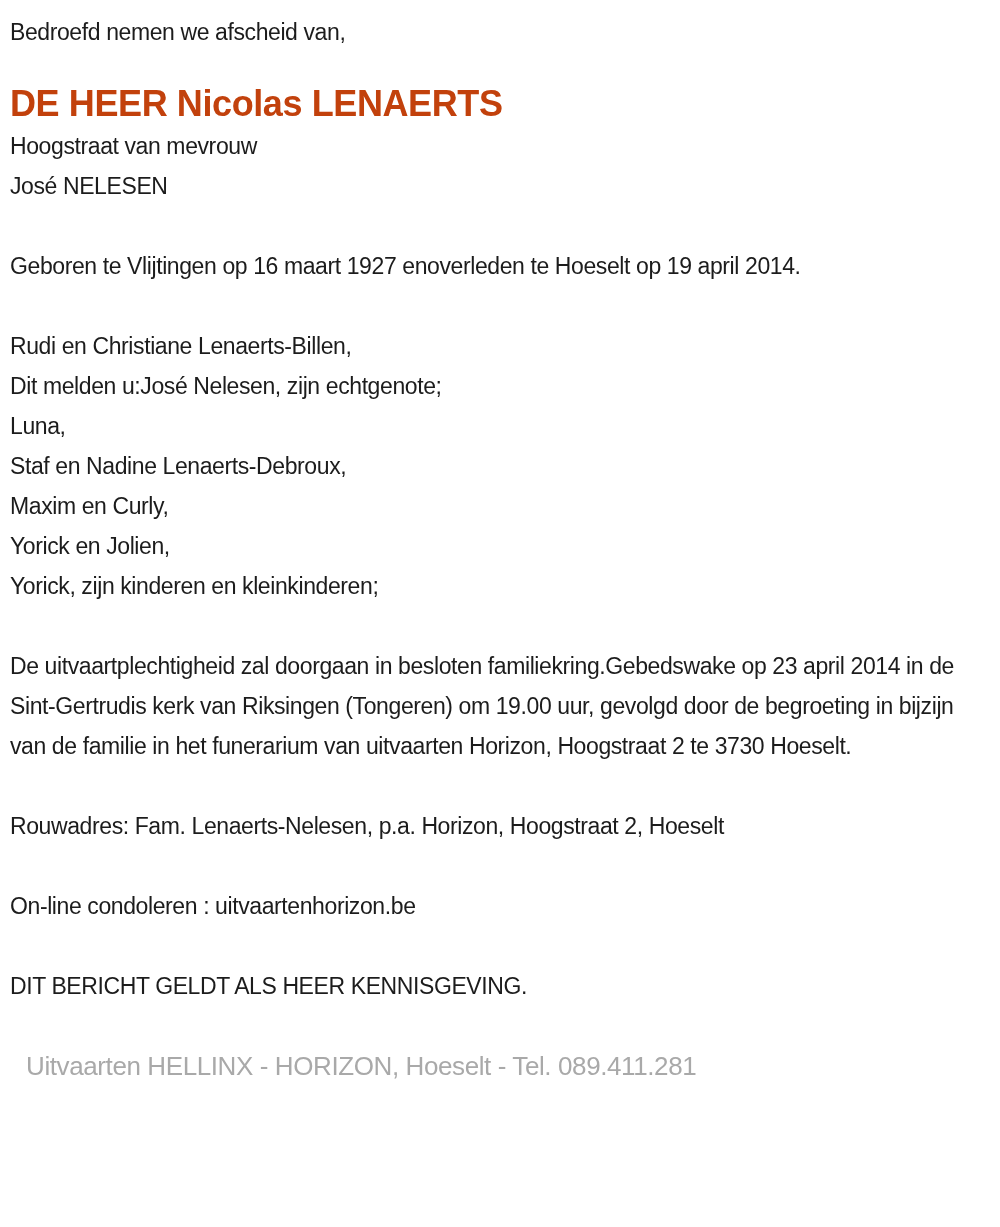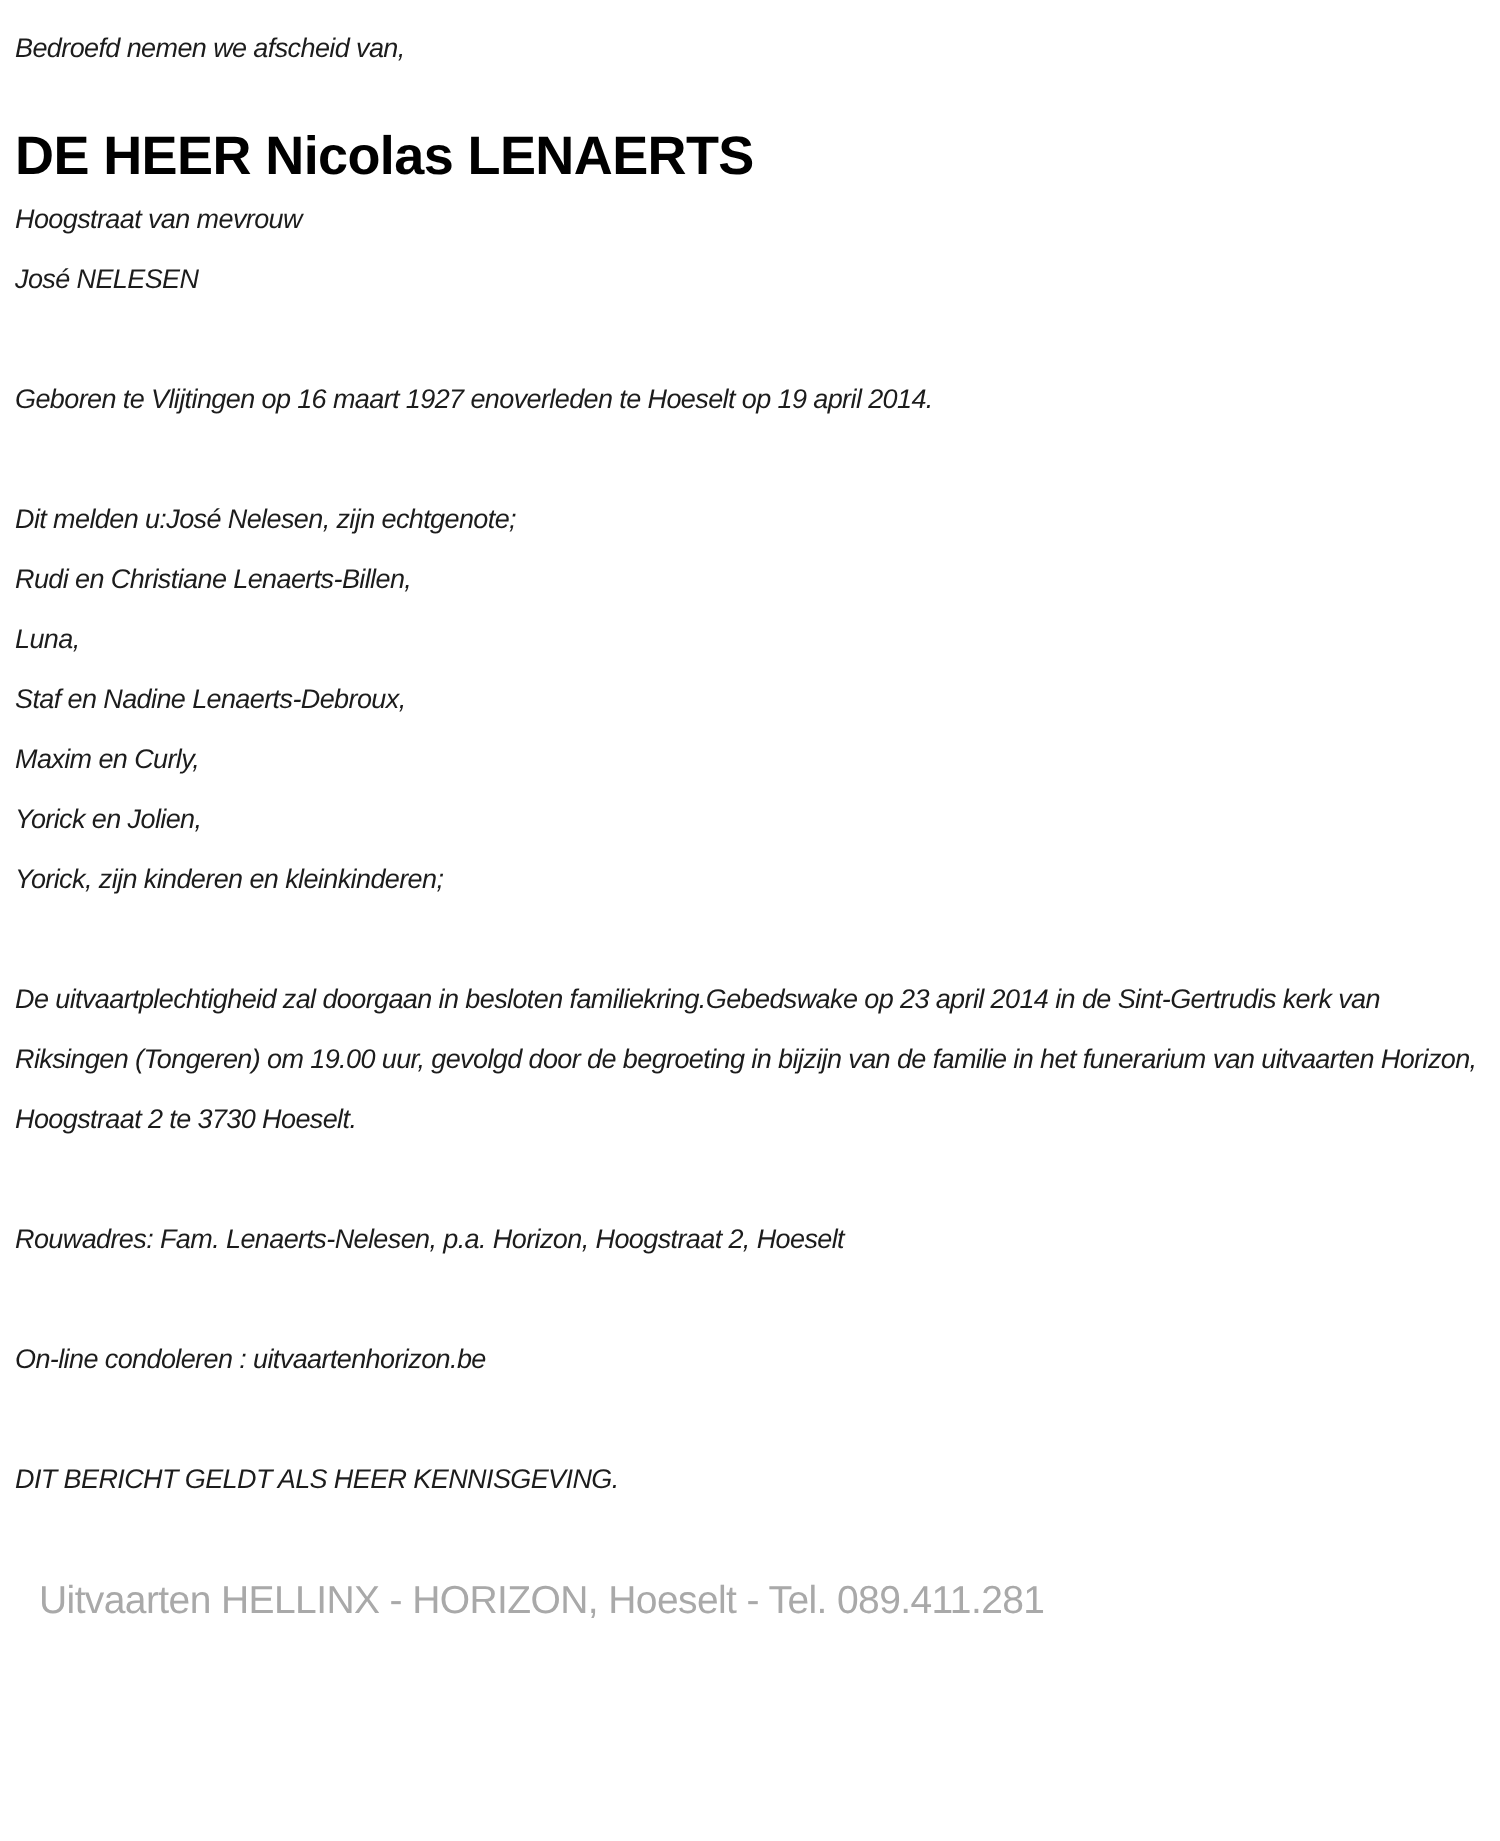--- a/index.html
+++ b/index.html
@@ -12,33 +12,32 @@
     color: #1c1c1c;
     letter-spacing: -0.4px;
   }
   .page {
     width: 1000px;
     min-height: 1227px;
     background: #ffffff;
     padding: 12px 10px 10px 10px;
   }
   .line, .para {
-    font-size: 18px;
+    font-size: 23px;
     line-height: 40px;
     color: #1c1c1c;
-    font-style: italic;
   }
   .intro {
     margin-bottom: 30px;
   }
   .deceased-name {
     font-size: 36px;
     line-height: 44px;
     font-weight: 700;
-    color: #000000;
+    color: #c2410c;
   }
   .spacer-block {
     height: 40px;
   }
   .footer {
     font-size: 26px;
     line-height: 40px;
     color: #a9a9a9;
     margin-left: 16px;
   }
@@ -56,22 +55,22 @@
 
   <div class="line">José NELESEN</div>
 
   <div class="spacer-block"></div>
 
   <div class="para">Geboren te Vlijtingen op 16 maart 1927 enoverleden te Hoeselt op 19 april 2014.</div>
 
   <div class="spacer-block"></div>
 
   <div>
+    <div class="line">Rudi en Christiane Lenaerts-Billen,</div>
     <div class="line">Dit melden u:José Nelesen, zijn echtgenote;</div>
-    <div class="line">Rudi en Christiane Lenaerts-Billen,</div>
     <div class="line">Luna,</div>
     <div class="line">Staf en Nadine Lenaerts-Debroux,</div>
     <div class="line">Maxim en Curly,</div>
     <div class="line">Yorick en Jolien,</div>
     <div class="line">Yorick, zijn kinderen en kleinkinderen;</div>
   </div>
 
   <div class="spacer-block"></div>
 
   <div class="para">De uitvaartplechtigheid zal doorgaan in besloten familiekring.Gebedswake op 23 april 2014 in de Sint-Gertrudis kerk van Riksingen (Tongeren) om 19.00 uur, gevolgd door de begroeting in bijzijn van de familie in het funerarium van uitvaarten Horizon, Hoogstraat 2 te 3730 Hoeselt.</div>

